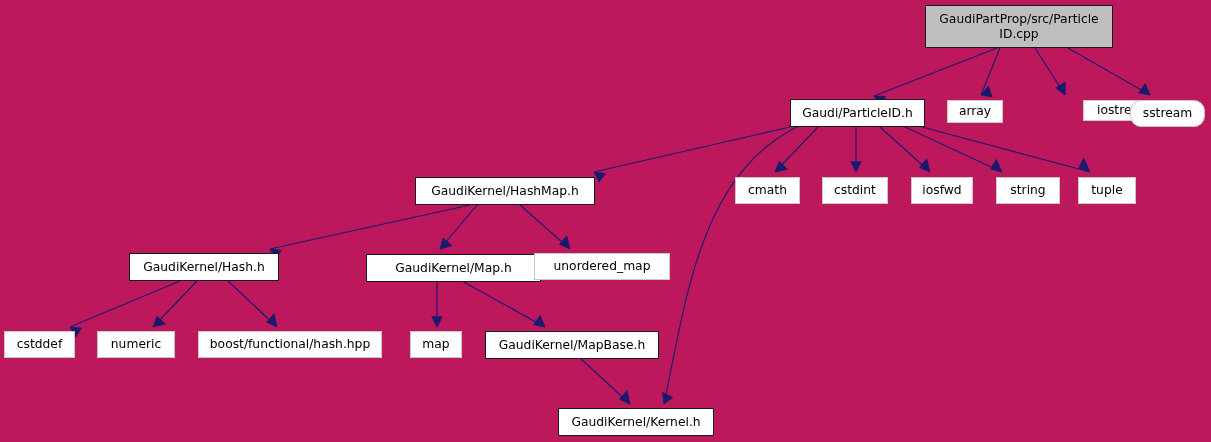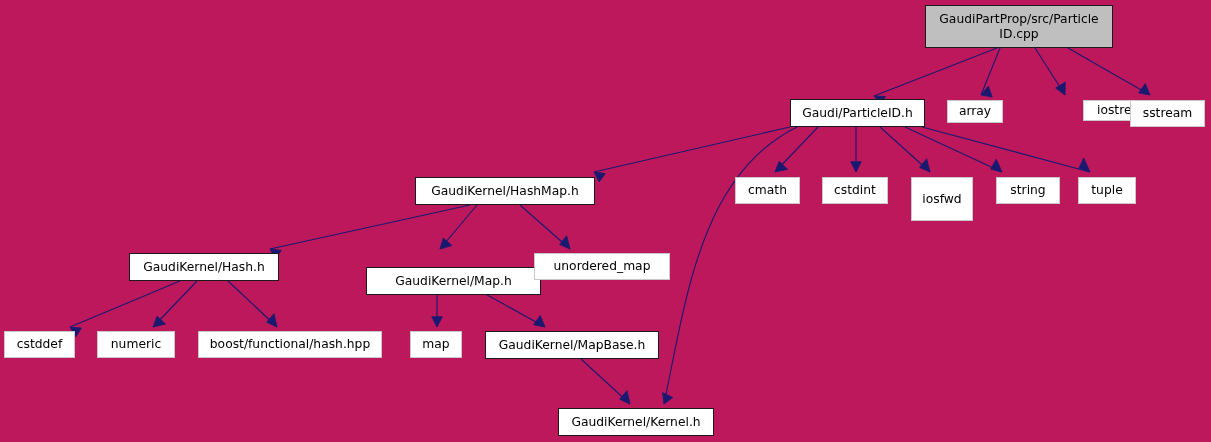--- a/index.html
+++ b/index.html
@@ -133,29 +133,29 @@
         <path d="M 581,359 L 630,404" fill="none" stroke="#191970" stroke-width="1.15"></path>
         <path d="M 630,404 l -10.4,-4.8 l 7.4,-8.5 Z" fill="#191970" stroke="#191970" stroke-width="0.8"></path>
       </g>
     </svg>
   <div id="nodes-layer">
       <div class="node-box root" style="left: 925px; top: 5px; width: 188px; height: 43px;"><span class="node-label">GaudiPartProp/src/Particle
 ID.cpp</span></div>
       <div class="node-box emph" style="left: 790px; top: 99px; width: 135px; height: 28px;"><span class="node-label">Gaudi/ParticleID.h</span></div>
       <div class="node-box" style="left: 947px; top: 100px; width: 56px; height: 23px;"><span class="node-label">array</span></div>
       <div class="node-box" style="left: 1083px; top: 100px; width: 82px; height: 21px;"><span class="node-label">iostream</span></div>
-      <div class="node-box" style="left: 1130px; top: 100px; width: 75px; height: 27px;"><span class="node-label">sstream</span></div>
+      <div class="node-box" style="left: 1130px; top: 100px; width: 75px; height: 27px; border-radius: 11px;"><span class="node-label">sstream</span></div>
       <div class="node-box emph" style="left: 415px; top: 177px; width: 180px; height: 28px;"><span class="node-label">GaudiKernel/HashMap.h</span></div>
       <div class="node-box" style="left: 735px; top: 177px; width: 65px; height: 27px;"><span class="node-label">cmath</span></div>
       <div class="node-box" style="left: 822px; top: 177px; width: 66px; height: 27px;"><span class="node-label">cstdint</span></div>
-      <div class="node-box" style="left: 911px; top: 177px; width: 62px; height: 44px;"><span class="node-label">iosfwd</span></div>
+      <div class="node-box" style="left: 911px; top: 177px; width: 62px; height: 27px;"><span class="node-label">iosfwd</span></div>
       <div class="node-box" style="left: 996px; top: 177px; width: 64px; height: 27px;"><span class="node-label">string</span></div>
       <div class="node-box" style="left: 1078px; top: 177px; width: 58px; height: 27px;"><span class="node-label">tuple</span></div>
       <div class="node-box emph" style="left: 129px; top: 253px; width: 150px; height: 28px;"><span class="node-label">GaudiKernel/Hash.h</span></div>
-      <div class="node-box emph" style="left: 366px; top: 267px; width: 175px; height: 28px;"><span class="node-label">GaudiKernel/Map.h</span></div>
+      <div class="node-box emph" style="left: 366px; top: 254px; width: 175px; height: 28px;"><span class="node-label">GaudiKernel/Map.h</span></div>
       <div class="node-box" style="left: 534px; top: 253px; width: 136px; height: 27px;"><span class="node-label">unordered_map</span></div>
       <div class="node-box" style="left: 4px; top: 331px; width: 71px; height: 27px;"><span class="node-label">cstddef</span></div>
       <div class="node-box" style="left: 97px; top: 331px; width: 78px; height: 27px;"><span class="node-label">numeric</span></div>
       <div class="node-box" style="left: 198px; top: 331px; width: 184px; height: 27px;"><span class="node-label">boost/functional/hash.hpp</span></div>
       <div class="node-box" style="left: 410px; top: 331px; width: 52px; height: 27px;"><span class="node-label">map</span></div>
       <div class="node-box emph" style="left: 485px; top: 331px; width: 174px; height: 28px;"><span class="node-label">GaudiKernel/MapBase.h</span></div>
       <div class="node-box emph" style="left: 558px; top: 408px; width: 156px; height: 28px;"><span class="node-label">GaudiKernel/Kernel.h</span></div>
     </div>
 </div>
 

